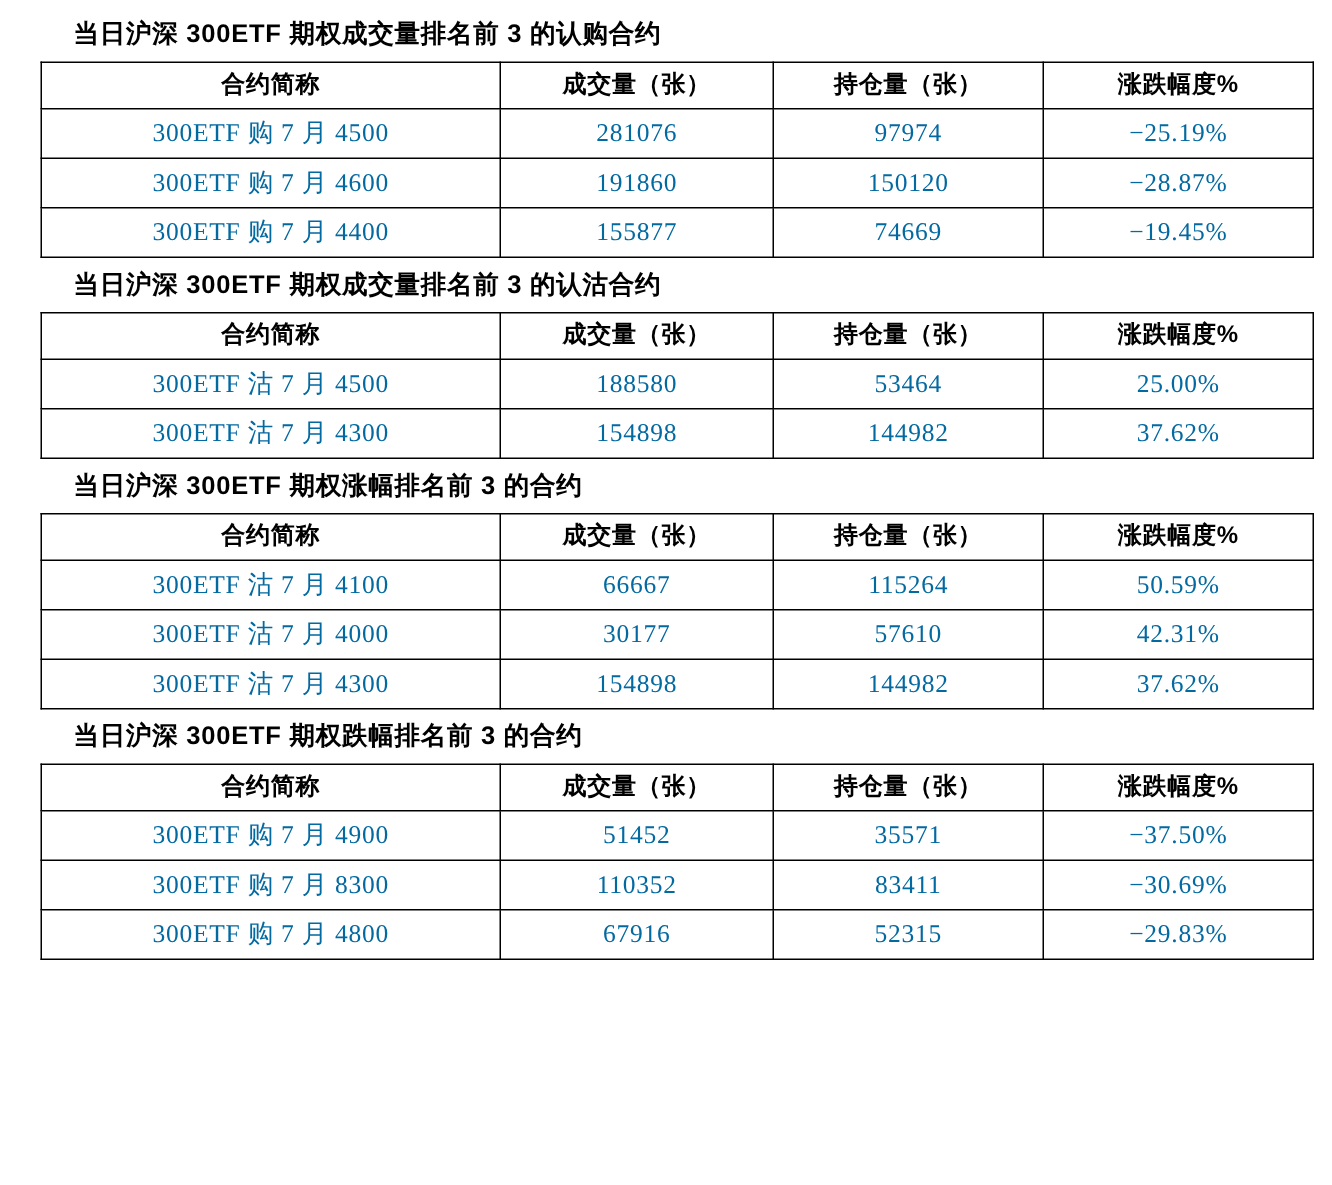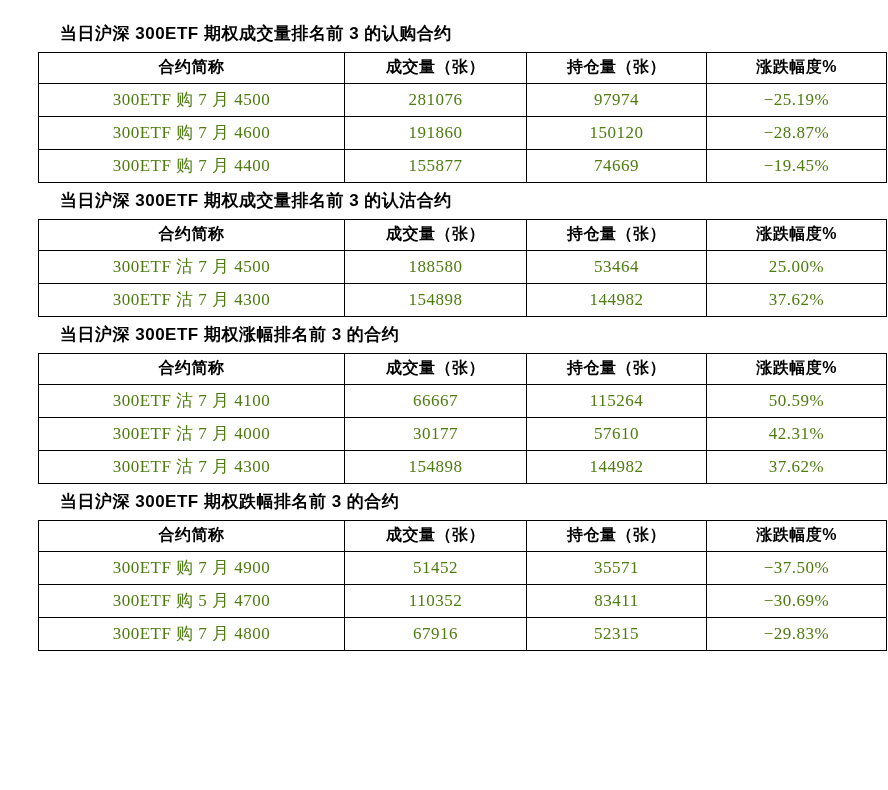--- a/index.html
+++ b/index.html
@@ -9,21 +9,21 @@
   }
   body {
     width: 888px;
     height: 790px;
     font-family: "Liberation Serif", "DejaVu Serif", serif;
     color: #000000;
     overflow: hidden;
   }
   .page {
     width: 888px;
-    padding: 16px;
+    padding: 5px;
     box-sizing: border-box;
     border-radius: 29px;
   }
   .section {
     margin: 0 0 0 0;
   }
   .section-title {
     font-family: "Liberation Sans", "DejaVu Sans", sans-serif;
     font-size: 17px;
     font-weight: 700;
@@ -46,21 +46,21 @@
     height: 25px;
     box-sizing: border-box;
   }
   table.data-table th {
     font-family: "Liberation Sans", "DejaVu Sans", sans-serif;
     font-weight: 700;
     font-size: 16px;
     letter-spacing: 0.5px;
   }
   table.data-table td {
-    color: #4d7c0f;
+    color: #0369a1;
     letter-spacing: 0.5px;
   }
   col.c0 { width: 306px; }
   col.c1 { width: 182px; }
   col.c2 { width: 180px; }
   col.c3 { width: 180px; }
   .num {
     font-family: "Liberation Serif", "DejaVu Serif", serif;
     letter-spacing: 0.6px;
   }
@@ -202,21 +202,21 @@
         </tr>
       </thead>
       <tbody>
         <tr>
           <td>300ETF 购 7 月 4900</td>
           <td class="num">51452</td>
           <td class="num">35571</td>
           <td class="num">−37.50%</td>
         </tr>
         <tr>
-          <td>300ETF 购 5 月 4700</td>
+          <td>300ETF 购 7 月 8300</td>
           <td class="num">110352</td>
           <td class="num">83411</td>
           <td class="num">−30.69%</td>
         </tr>
         <tr>
           <td>300ETF 购 7 月 4800</td>
           <td class="num">67916</td>
           <td class="num">52315</td>
           <td class="num">−29.83%</td>
         </tr>

